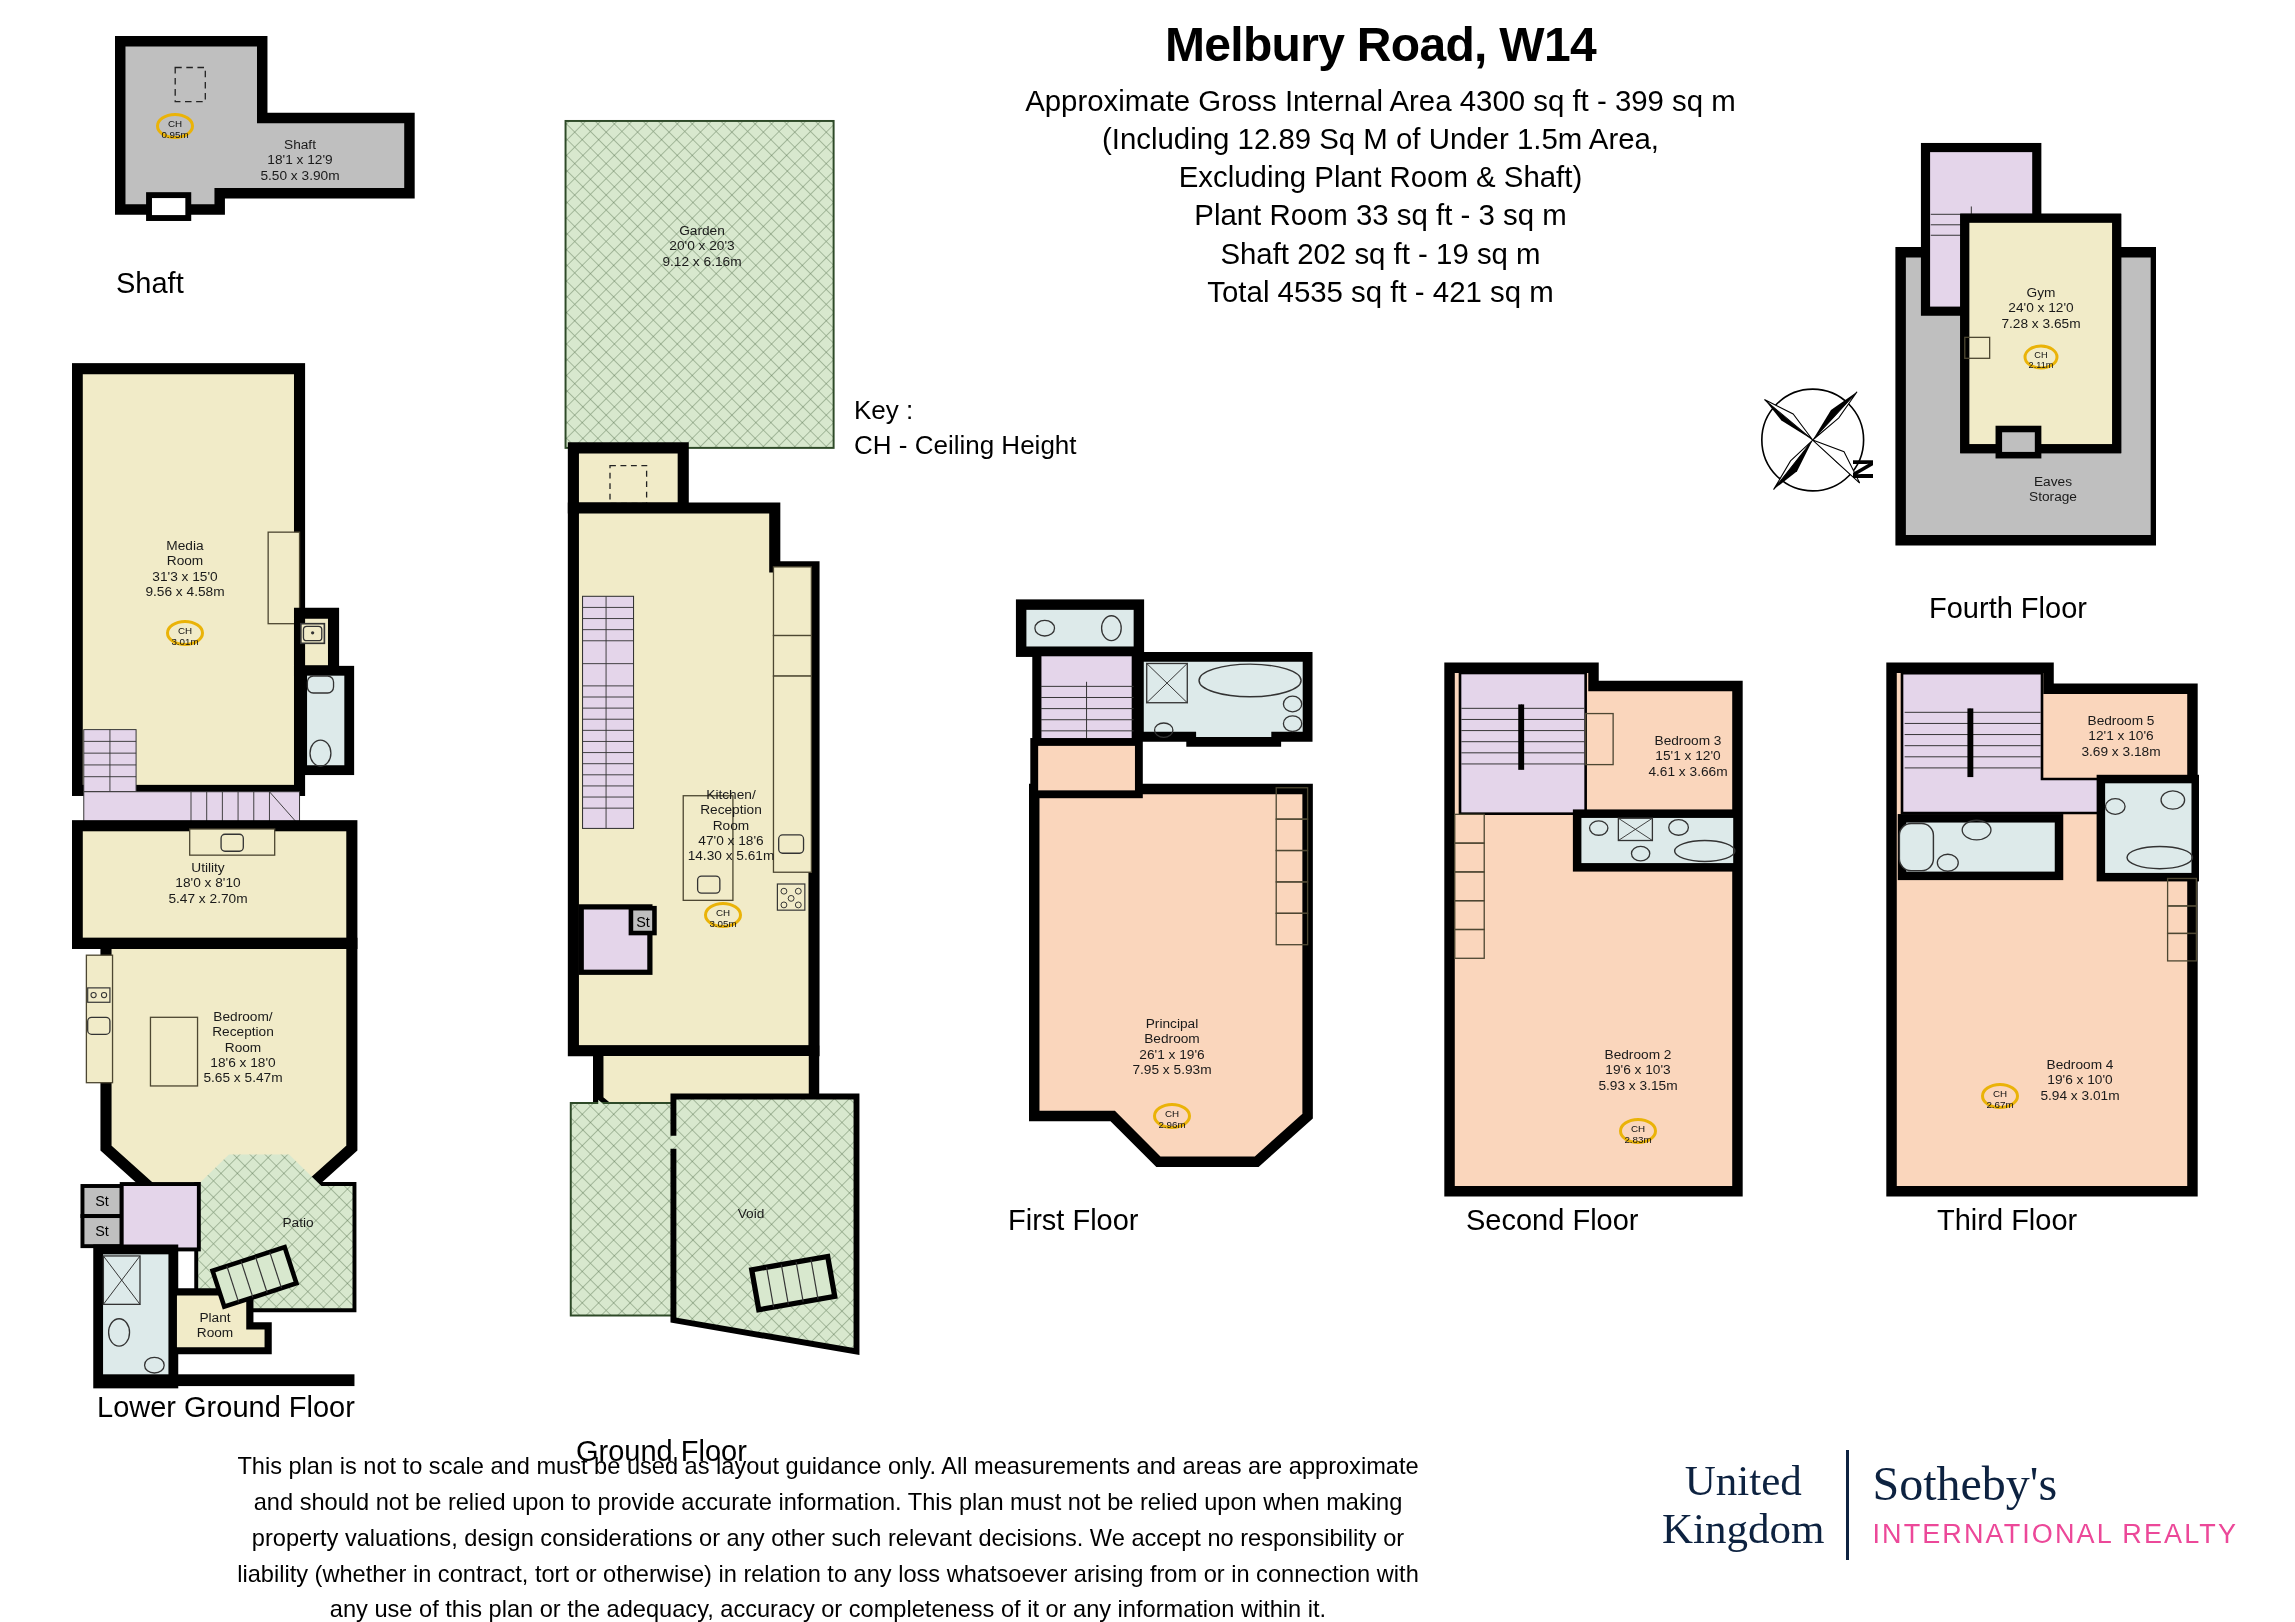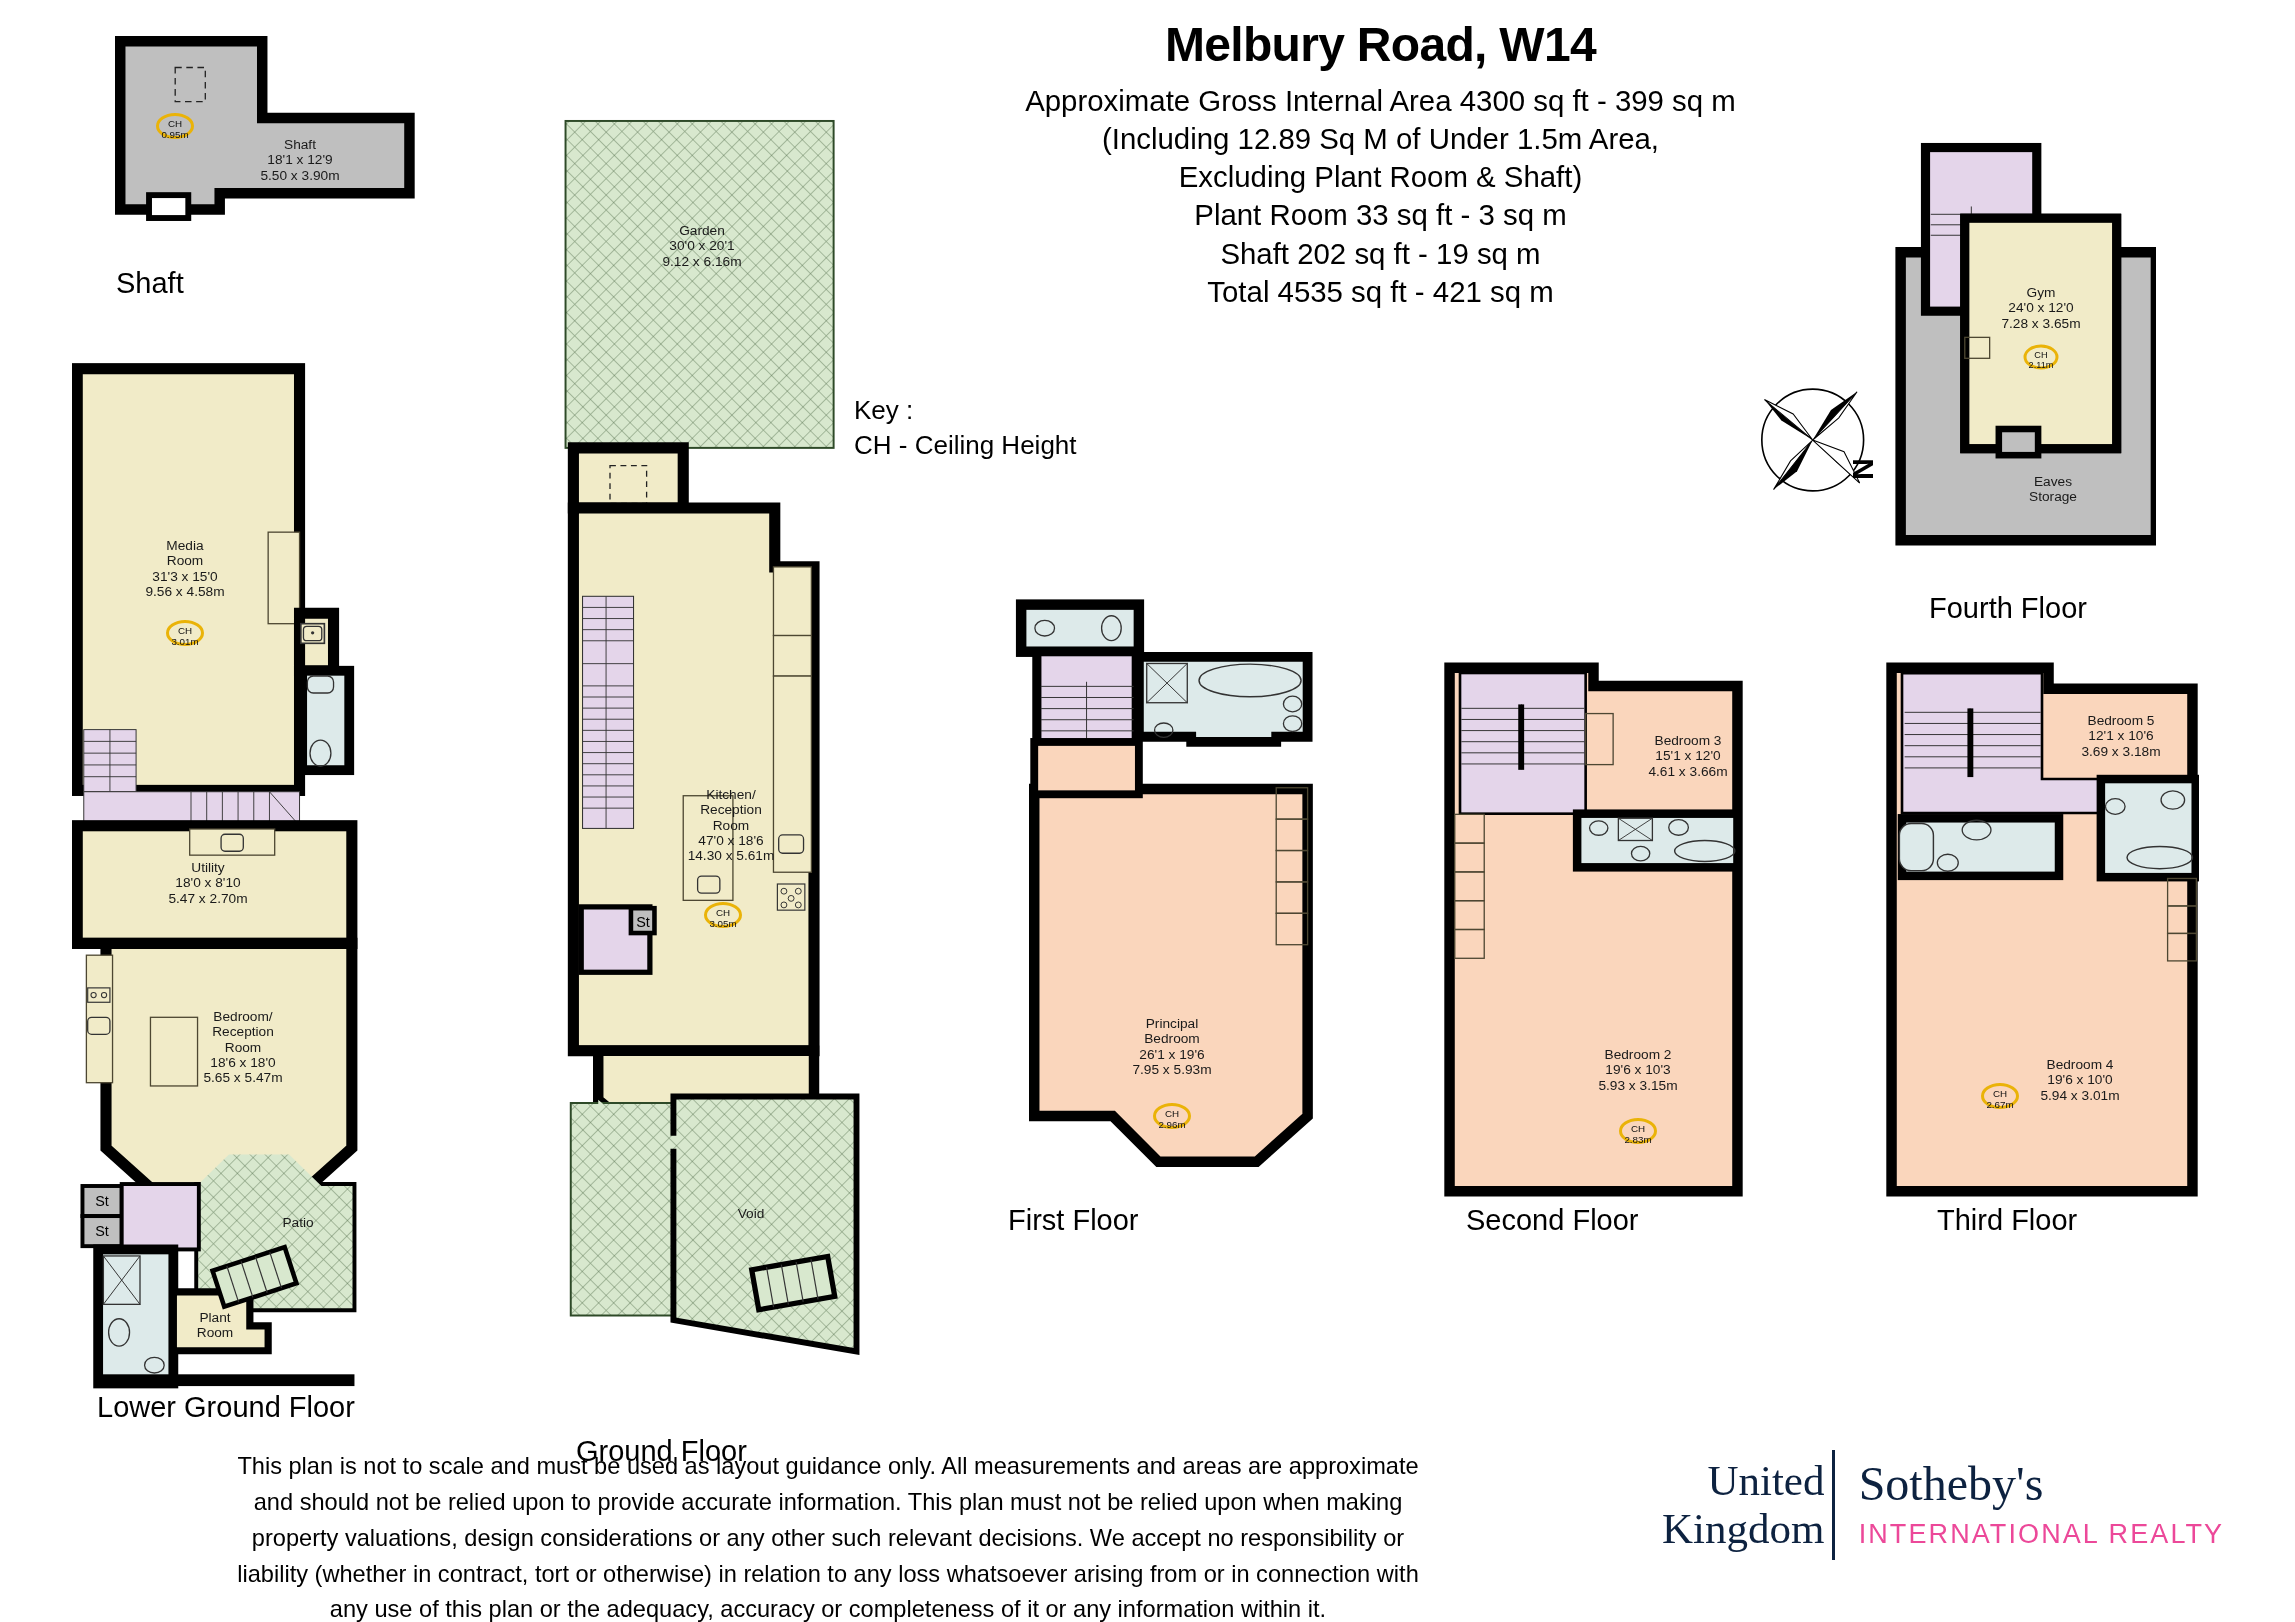--- a/index.html
+++ b/index.html
@@ -56,21 +56,21 @@
 
   
   #disclaimer {
     left:216px; top:1449px; width:1224px;
     font-size:23.6px; line-height:1.52; text-align:center;
   }
   #logo { left:1662px; top:1433px; width:576px; height:144px; display:flex; align-items:center; }
   #logo .uk {
     font-family:"Liberation Serif", serif;
     color:#0d2240; font-size:43px; line-height:1.12;
-    text-align:right; padding-right:8px; white-space:nowrap;
+    text-align:center; padding-right:22px; white-space:nowrap;
   }
   #logo .bar { width:2.6px; height:110px; background:#0d2240; }
   #logo .sr { padding-left:23.6px; }
   #logo .sname {
     font-family:"Liberation Serif", serif;
     color:#0d2240; font-size:48px; line-height:1; white-space:nowrap;
   }
   #logo .sint {
     font-family:"Liberation Sans", sans-serif;
     color:#ec4899; font-size:27px; letter-spacing:2.1px;
@@ -326,21 +326,21 @@
         <line x1="323" y1="1755" x2="323" y2="1817"></line>
           <line x1="346" y1="1755" x2="346" y2="1817"></line>
         <line x1="369" y1="1755" x2="369" y2="1817"></line>
           <line x1="392" y1="1755" x2="392" y2="1817"></line>
       </g>
     </g>
   </svg>
 
   <div class="rlabel" style="left:143px; top:131px;">
     <span class="nm">Garden</span>
-    <span class="dim">30'0 x 20'1</span>
+    <span class="dim">20'0 x 20'3</span>
     <span class="dim">9.12 x 6.16m</span>
   </div>
 
   <div class="rlabel" style="left:164px; top:710px;margin-left:8px;">
     <span class="nm">Kitchen/</span>
     <span class="nm">Reception</span>
     <span class="nm">Room</span>
     <span class="dim">47'0 x 18'6</span>
     <span class="dim">14.30 x 5.61m</span>
   </div>

